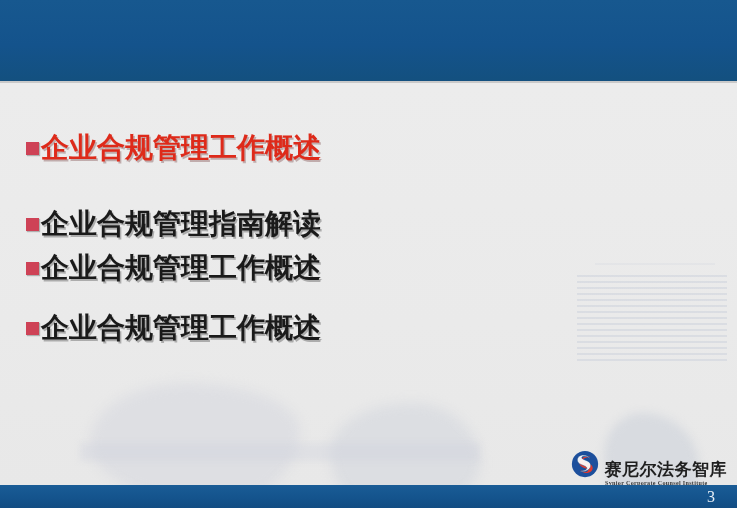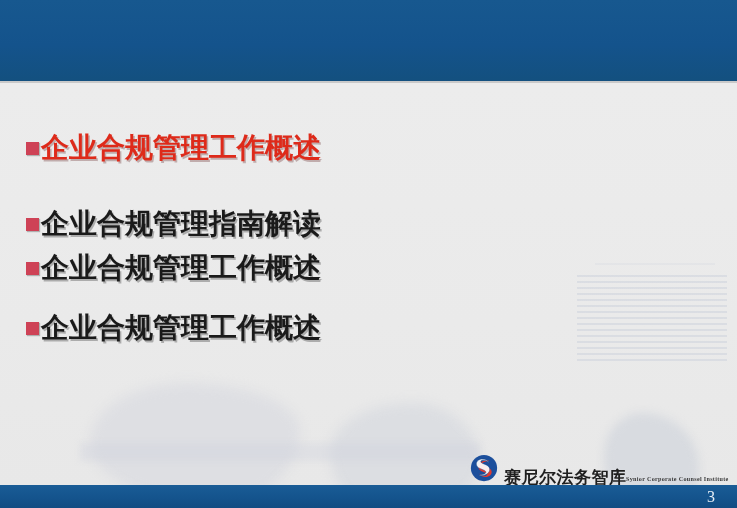--- a/index.html
+++ b/index.html
@@ -176,22 +176,22 @@
     z-index: 4;
   }
   .logo-mark {
     width: 28px;
     height: 28px;
     flex: 0 0 auto;
     margin-right: 6px;
   }
   .logo-text {
     display: flex;
-    flex-direction: row;
-    align-items: center;
+    flex-direction: column;
+    align-items: flex-start;
     line-height: 1;
     margin-top: 20px;
   }
   .logo-cn {
     font-family: "DejaVu Sans", "Liberation Sans", sans-serif;
     font-size: 17px;
     font-weight: bold;
     color: #1f1f1f;
     letter-spacing: 0.5px;
     white-space: nowrap;

